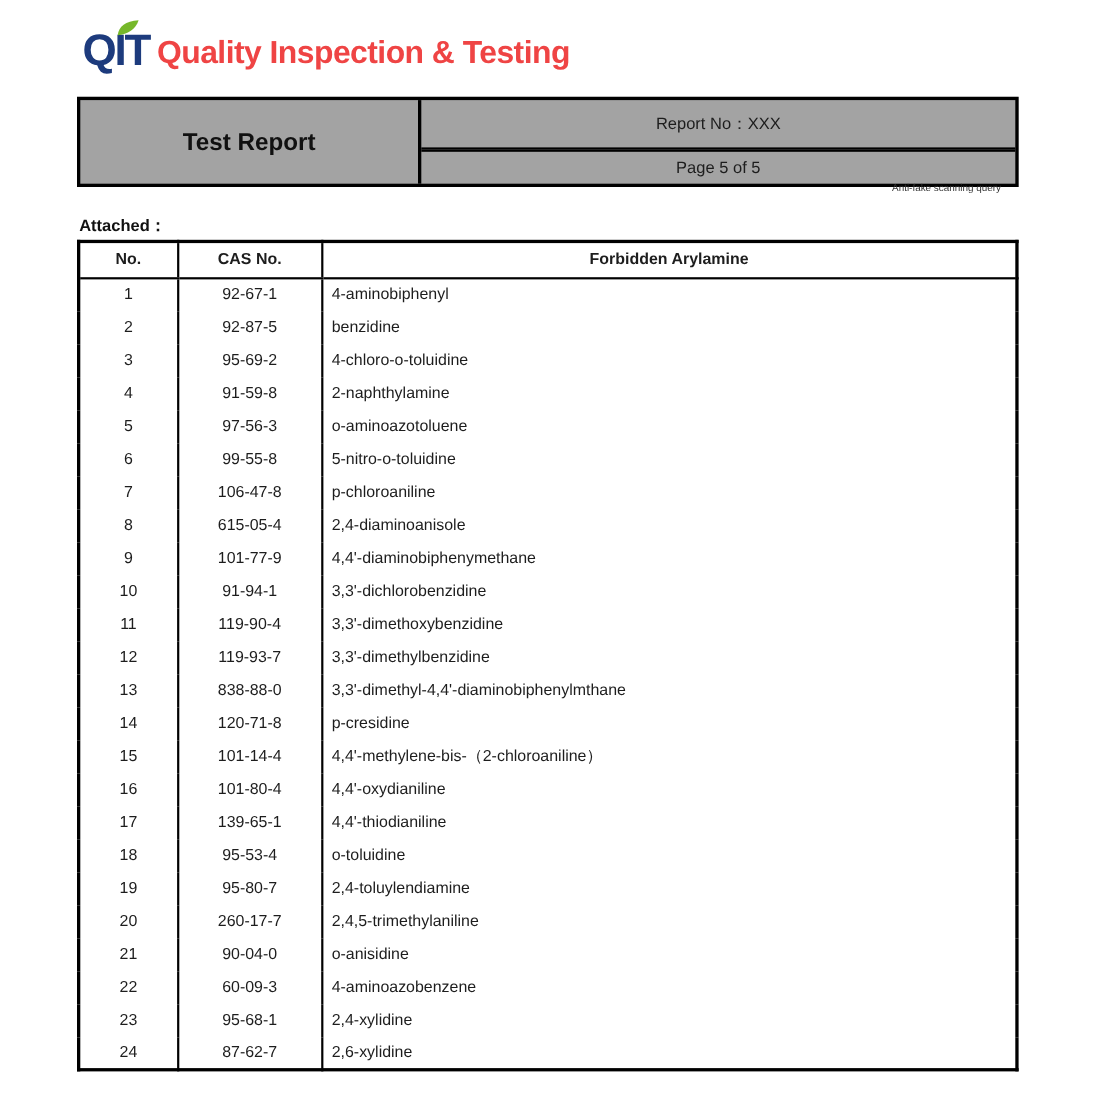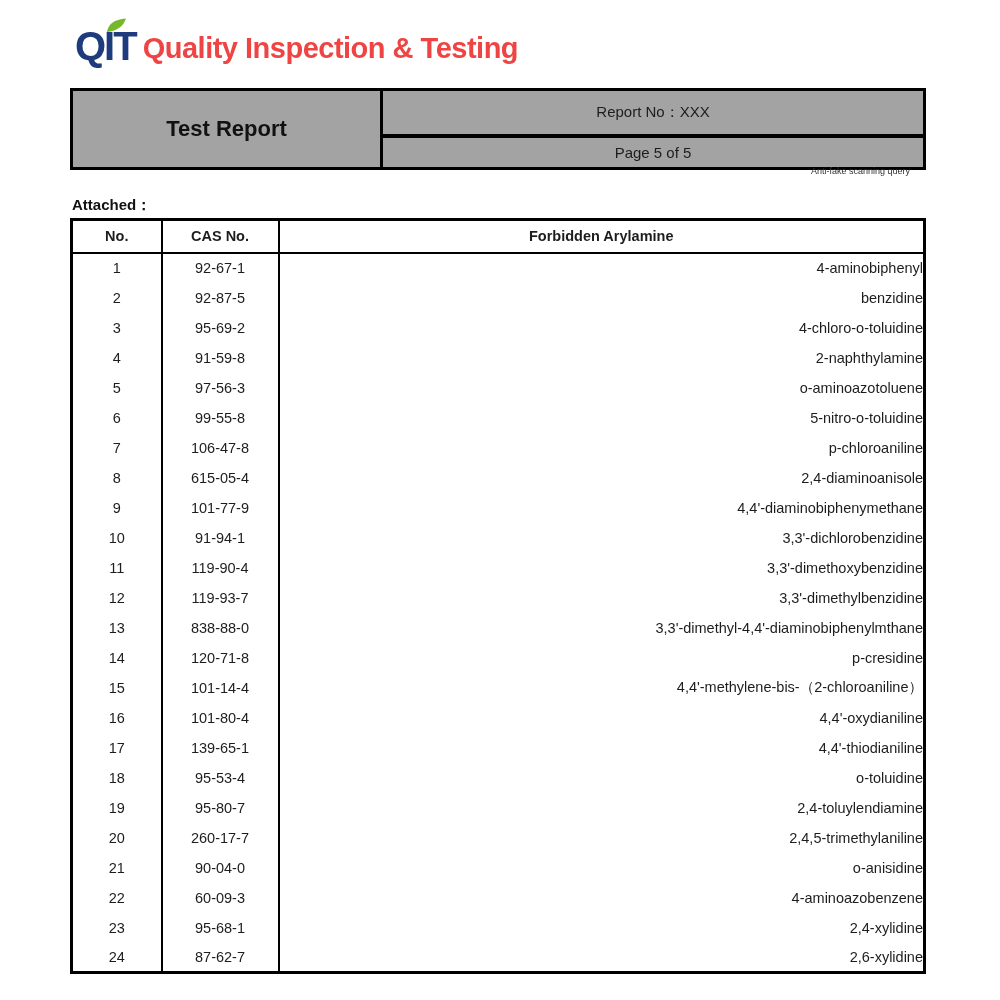--- a/index.html
+++ b/index.html
@@ -124,22 +124,22 @@
   .main-table th {
     height: 33px;
     font-weight: bold;
     border-bottom: 2px solid #000;
     text-align: center;
     font-size: 14.5px;
   }
   .main-table th + th, .main-table td + td { border-left: 2px solid #000; }
   .main-table td { height: 30px; vertical-align: middle; }
   .col-no  { width: 90px;  text-align: center; }
-  .col-cas { width: 117px; text-align: center; }
-  .col-name { text-align: right; padding-left: 8px; }
+  .col-cas { width: 131px; text-align: center; }
+  .col-name { text-align: left; padding-left: 8px; }
 </style>
 </head>
 <body>
 
 <div class="page">
 
   <div class="logo">
     <span class="logo-abbr">QIT</span>
     <svg class="logo-leaf" viewBox="0 0 21 15" xmlns="http://www.w3.org/2000/svg">
       <path d="M1 14 C2 6, 8 1.5, 20 0.5 C17.5 8.5, 10 13.5, 1 14 Z" fill="#76b82a"></path>

